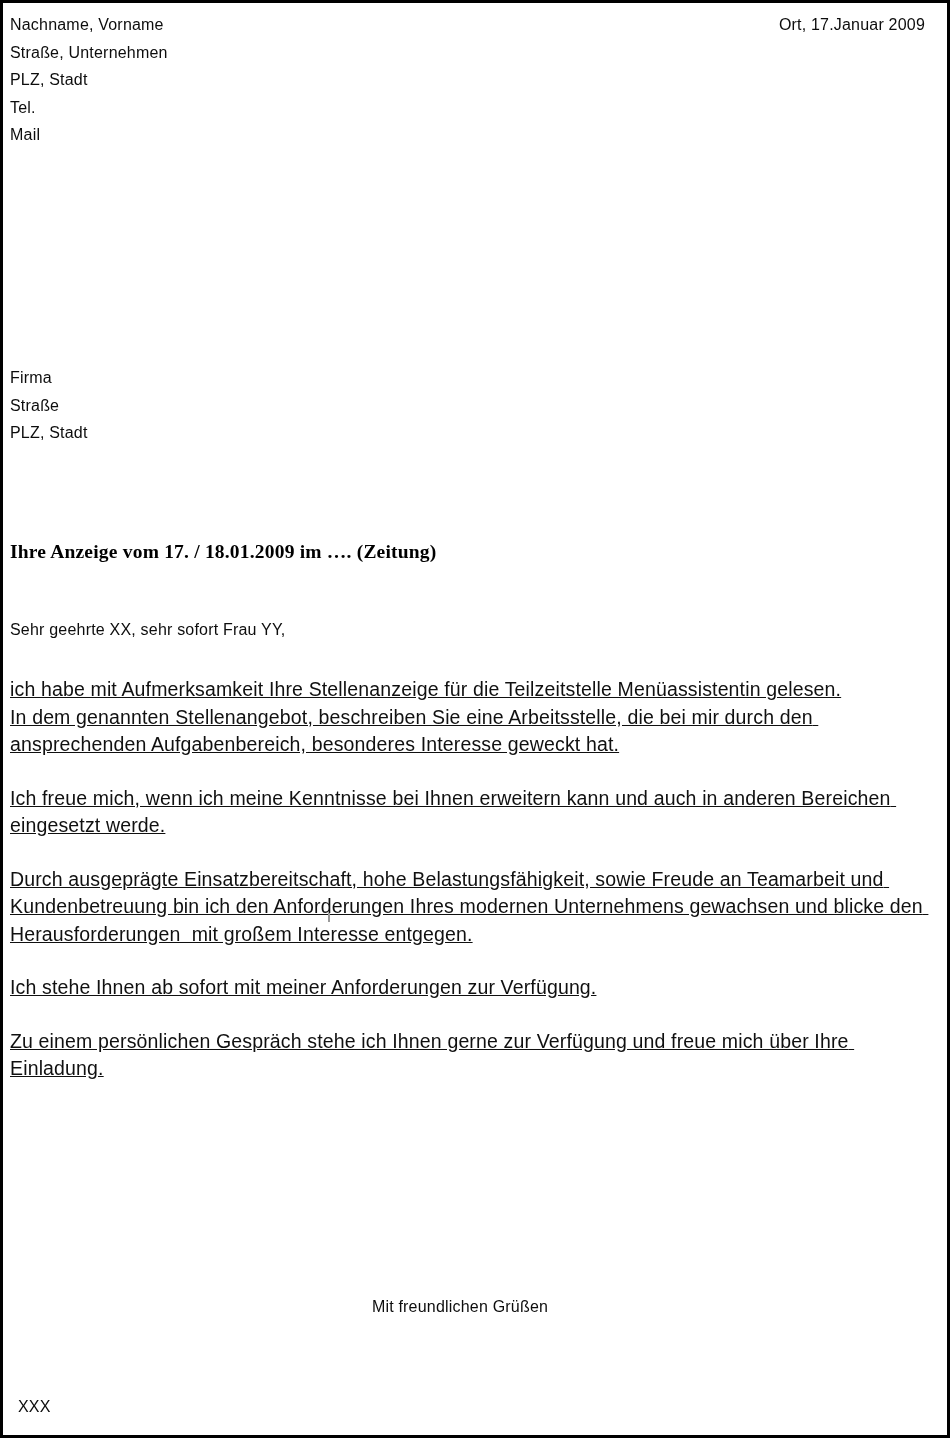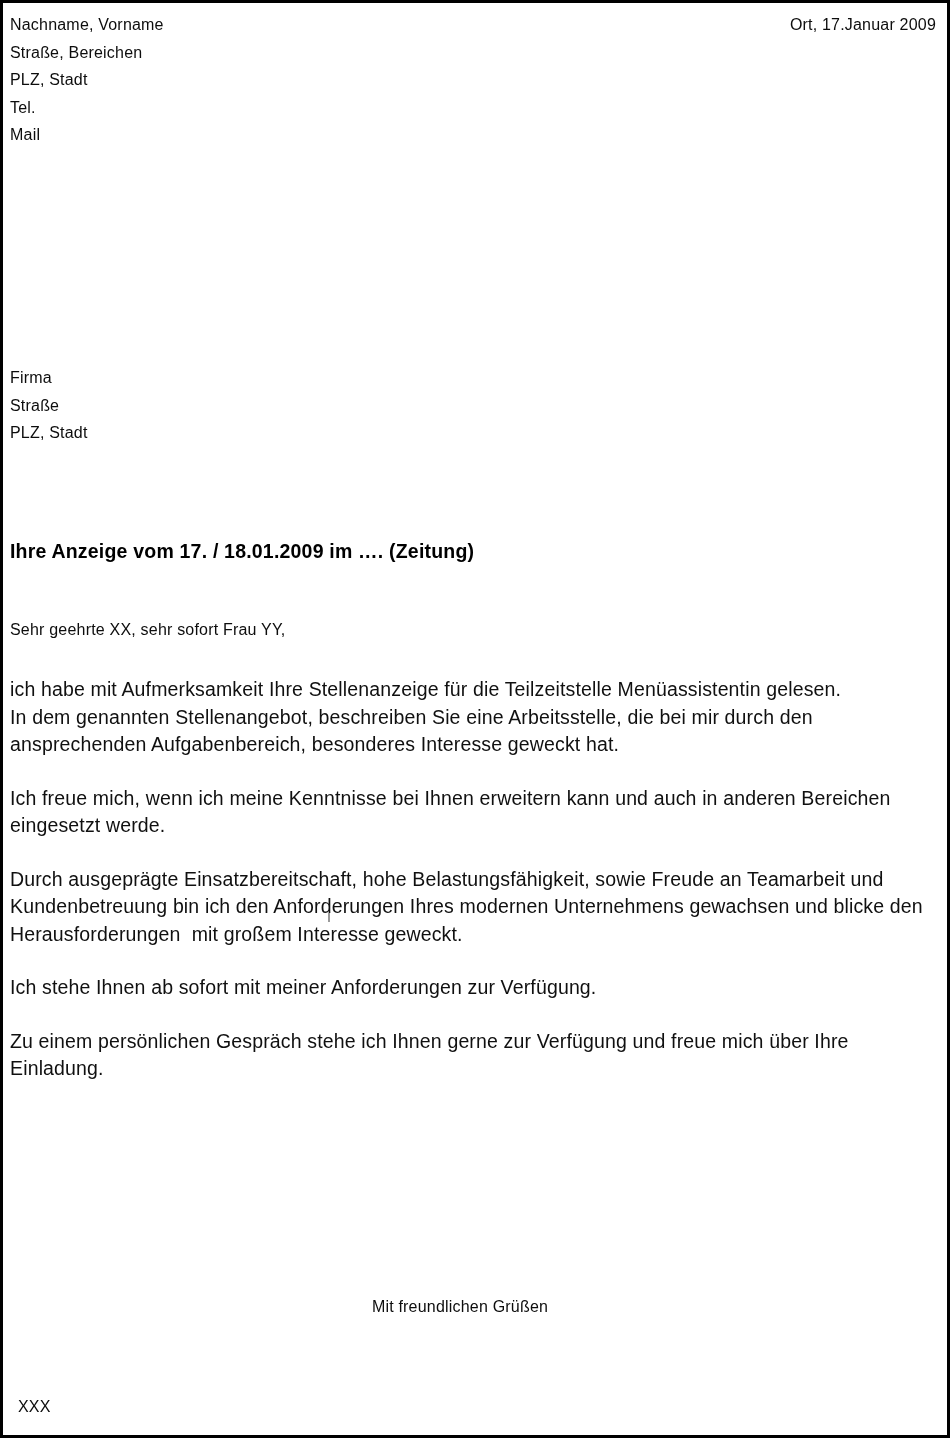--- a/index.html
+++ b/index.html
@@ -66,36 +66,37 @@
     color: #0d0d0d;
   }
   .sender-block {
     position: absolute;
     left: 0;
     top: 3px;
     width: 520px;
   }
   .date-block {
     position: absolute;
-    right: 4px;
+    right: 15px;
     top: 3px;
     text-align: right;
   }
   .recipient-block {
     position: absolute;
     left: 0;
     top: 308px;
     width: 520px;
     margin-top: 48px;
   }
   .subject-block {
     position: absolute;
     left: 0;
     top: 530px;
     width: 900px;
+    font-family: Liberation Serif, serif;
   }
   .subject {
     font-weight: bold;
     font-size: 19.5px;
     line-height: 27px;
     letter-spacing: 0.2px;
   }
   .salutation-block {
     position: absolute;
     left: 0;
@@ -108,20 +109,21 @@
     top: 668px;
     width: 935px;
   }
   .para {
     font-size: 19.5px;
     line-height: 27.5px;
     letter-spacing: 0.15px;
     margin: 0 0 26px 0;
     white-space: pre-wrap;
     color: #101010;
+    text-decoration: underline;
   }
   .closing-block {
     position: absolute;
     left: 0;
     top: 1285px;
     width: 900px;
     text-align: center;
   }
   .signature-block {
     position: absolute;
@@ -145,21 +147,21 @@
 
   <div class="page-border-top"></div>
   <div class="page-border-left"></div>
   <div class="page-border-right"></div>
   <div class="page-border-bottom"></div>
 
   <div class="content">
 
     <div class="sender-block">
       <div class="line">Nachname, Vorname</div>
-      <div class="line">Straße, Bereichen</div>
+      <div class="line">Straße, Unternehmen</div>
       <div class="line">PLZ, Stadt</div>
       <div class="line">Tel.</div>
       <div class="line">Mail</div>
     </div>
 
     <div class="date-block">
       <div class="line">Ort, 17.Januar 2009</div>
     </div>
 
     <div class="recipient-block">
@@ -173,21 +175,21 @@
     </div>
 
     <div class="salutation-block">
       <div class="line">Sehr geehrte XX, sehr sofort Frau YY,</div>
     </div>
 
     <div class="body-block">
       <p class="para">ich habe mit Aufmerksamkeit Ihre Stellenanzeige für die Teilzeitstelle Menüassistentin gelesen.
 In dem genannten Stellenangebot, beschreiben Sie eine Arbeitsstelle, die bei mir durch den ansprechenden Aufgabenbereich, besonderes Interesse geweckt hat.</p>
       <p class="para">Ich freue mich, wenn ich meine Kenntnisse bei Ihnen erweitern kann und auch in anderen Bereichen eingesetzt werde.</p>
-      <p class="para">Durch ausgeprägte Einsatzbereitschaft, hohe Belastungsfähigkeit, sowie Freude an Teamarbeit und Kundenbetreuung bin ich den Anforderungen Ihres modernen Unternehmens gewachsen und blicke den Herausforderungen  mit großem Interesse geweckt.</p>
+      <p class="para">Durch ausgeprägte Einsatzbereitschaft, hohe Belastungsfähigkeit, sowie Freude an Teamarbeit und Kundenbetreuung bin ich den Anforderungen Ihres modernen Unternehmens gewachsen und blicke den Herausforderungen  mit großem Interesse entgegen.</p>
       <p class="para">Ich stehe Ihnen ab sofort mit meiner Anforderungen zur Verfügung.</p>
       <p class="para">Zu einem persönlichen Gespräch stehe ich Ihnen gerne zur Verfügung und freue mich über Ihre Einladung.</p>
     </div>
 
     <div class="closing-block">
       <div class="line">Mit freundlichen Grüßen</div>
     </div>
 
     <div class="signature-block">
       <div class="line">XXX</div>

